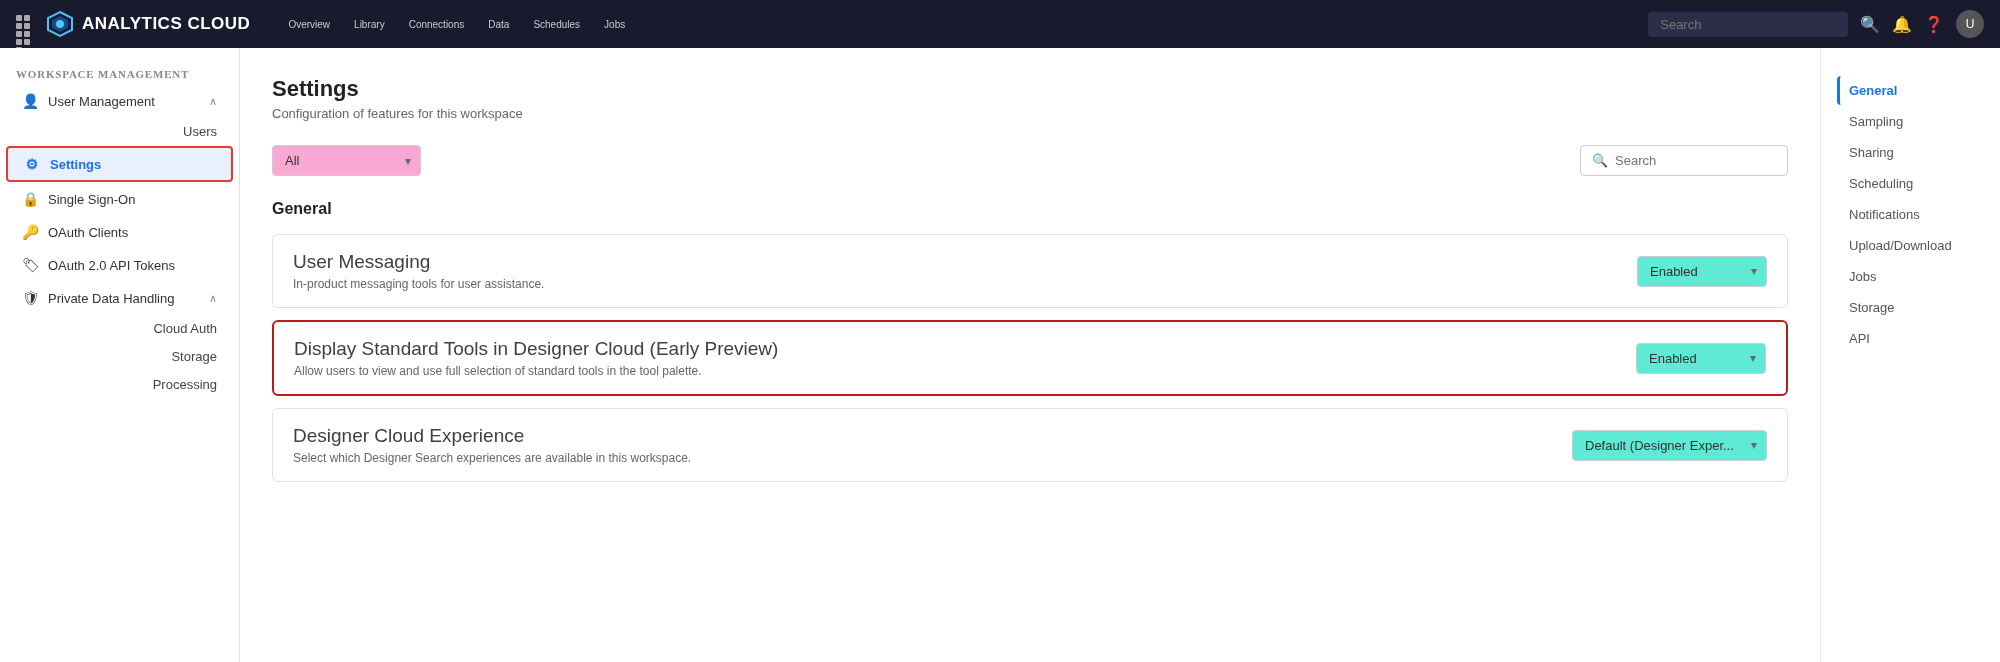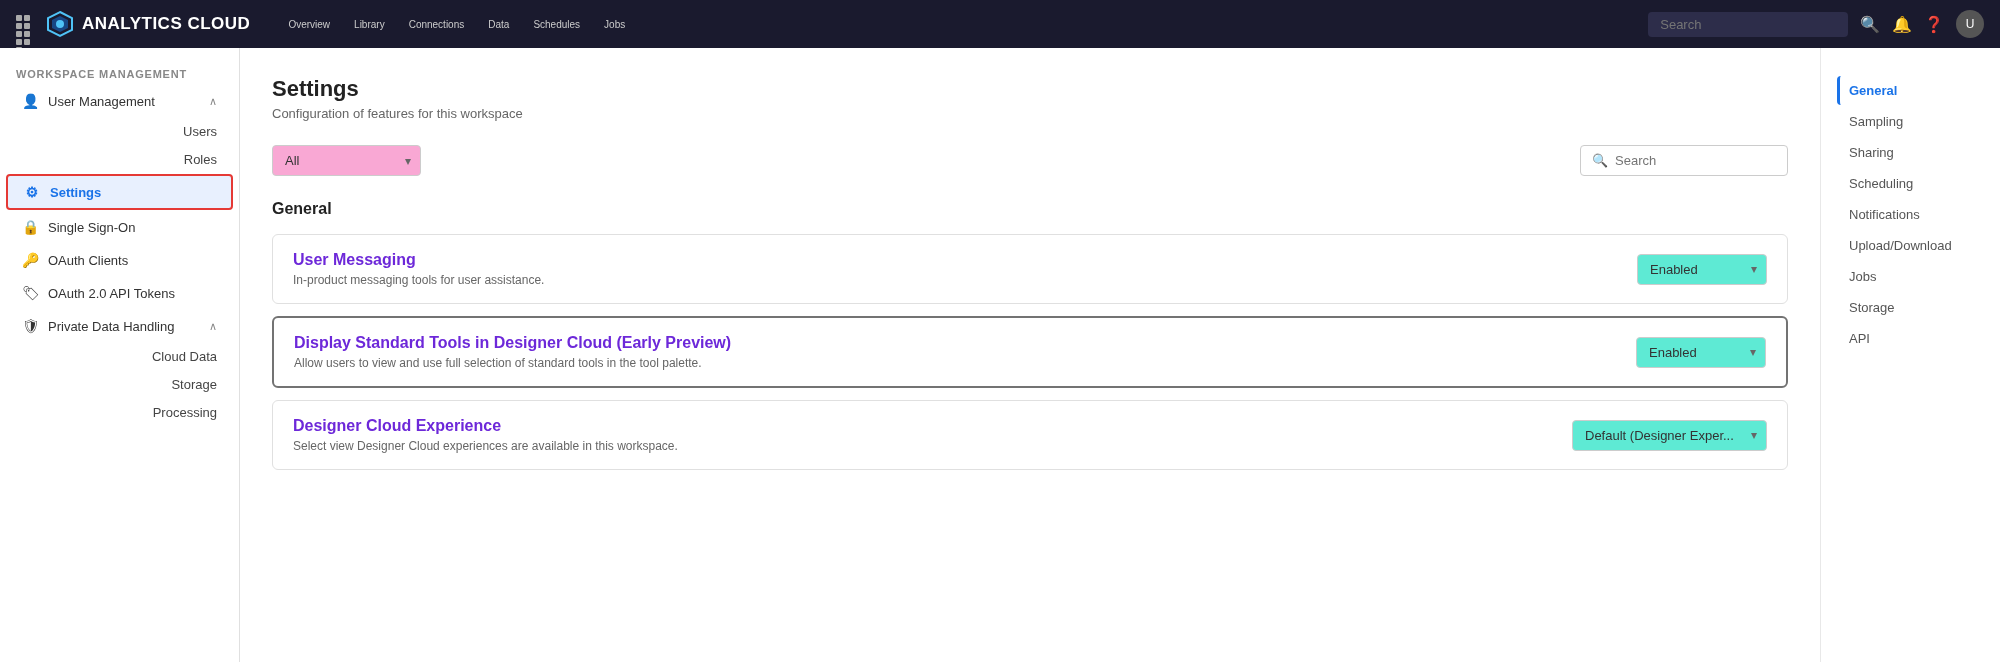--- a/index.html
+++ b/index.html
@@ -40,20 +40,21 @@
       flex-shrink: 0;
       padding-top: 12px;
     }
     .sidebar-section-label {
       font-size: 11px;
       color: #888;
       font-weight: 600;
       letter-spacing: 0.8px;
       padding: 8px 16px 4px;
       text-transform: uppercase;
+      font-family: Liberation Serif, serif;
     }
     .sidebar-item {
       display: flex;
       align-items: center;
       gap: 10px;
       padding: 8px 16px;
       cursor: pointer;
       color: #333;
       font-size: 13px;
       border-radius: 4px;
@@ -116,23 +117,23 @@
       display: flex;
       align-items: center;
       justify-content: space-between;
       padding: 16px 20px;
       border: 1px solid #e0e0e0;
       border-radius: 6px;
       margin-bottom: 12px;
       background: #fff;
     }
     .settings-row.highlighted {
-      border: 2px solid #737373;
-    }
-    .settings-row-left .row-title { font-size: 16px; font-weight: 700; color: #6d28d9; margin-bottom: 4px; }
+      border: 2px solid #b91c1c;
+    }
+    .settings-row-left .row-title { font-size: 19px; font-weight: 400; color: #404040; margin-bottom: 4px; }
     .settings-row-left .row-desc { font-size: 12px; color: #666; }
     .settings-row-right .row-select {
       border: 1px solid #ccc;
       border-radius: 4px;
       padding: 7px 32px 7px 12px;
       font-size: 13px;
       color: #333;
       background: #5eead4;
       appearance: none;
       cursor: pointer;
@@ -202,21 +203,20 @@
 
   <aside class="sidebar">
     <div class="sidebar-section-label">WORKSPACE MANAGEMENT</div>
 
     <div class="sidebar-item">
       <span class="item-icon">👤</span>
       <span>User Management</span>
       <span class="chevron">∧</span>
     </div>
     <div class="sidebar-sub-item">Users</div>
-    <div class="sidebar-sub-item">Roles</div>
 
     <div class="sidebar-item active">
       <span class="item-icon">⚙</span>
       <span>Settings</span>
     </div>
 
     <div class="sidebar-item">
       <span class="item-icon">🔒</span>
       <span>Single Sign-On</span>
     </div>
@@ -229,21 +229,21 @@
     <div class="sidebar-item">
       <span class="item-icon">🏷</span>
       <span>OAuth 2.0 API Tokens</span>
     </div>
 
     <div class="sidebar-item">
       <span class="item-icon">🛡</span>
       <span>Private Data Handling</span>
       <span class="chevron">∧</span>
     </div>
-    <div class="sidebar-sub-item">Cloud Data</div>
+    <div class="sidebar-sub-item">Cloud Auth</div>
     <div class="sidebar-sub-item">Storage</div>
     <div class="sidebar-sub-item">Processing</div>
   </aside>
 
   <main class="main-content">
     <h1 class="page-title">Settings</h1>
     <p class="page-subtitle">Configuration of features for this workspace</p>
 
     <div class="filter-bar">
       <div class="select-wrapper">
@@ -290,21 +290,21 @@
         <select class="row-select">
           <option>Enabled</option>
           <option>Disabled</option>
         </select>
       </div>
     </div>
 
     <div class="settings-row">
       <div class="settings-row-left">
         <div class="row-title">Designer Cloud Experience</div>
-        <div class="row-desc">Select view Designer Cloud experiences are available in this workspace.</div>
+        <div class="row-desc">Select which Designer Search experiences are available in this workspace.</div>
       </div>
       <div class="settings-row-right select-wrapper">
         <select class="row-select">
           <option>Default (Designer Exper...</option>
           <option>Classic</option>
           <option>Modern</option>
         </select>
       </div>
     </div>
   </main>

